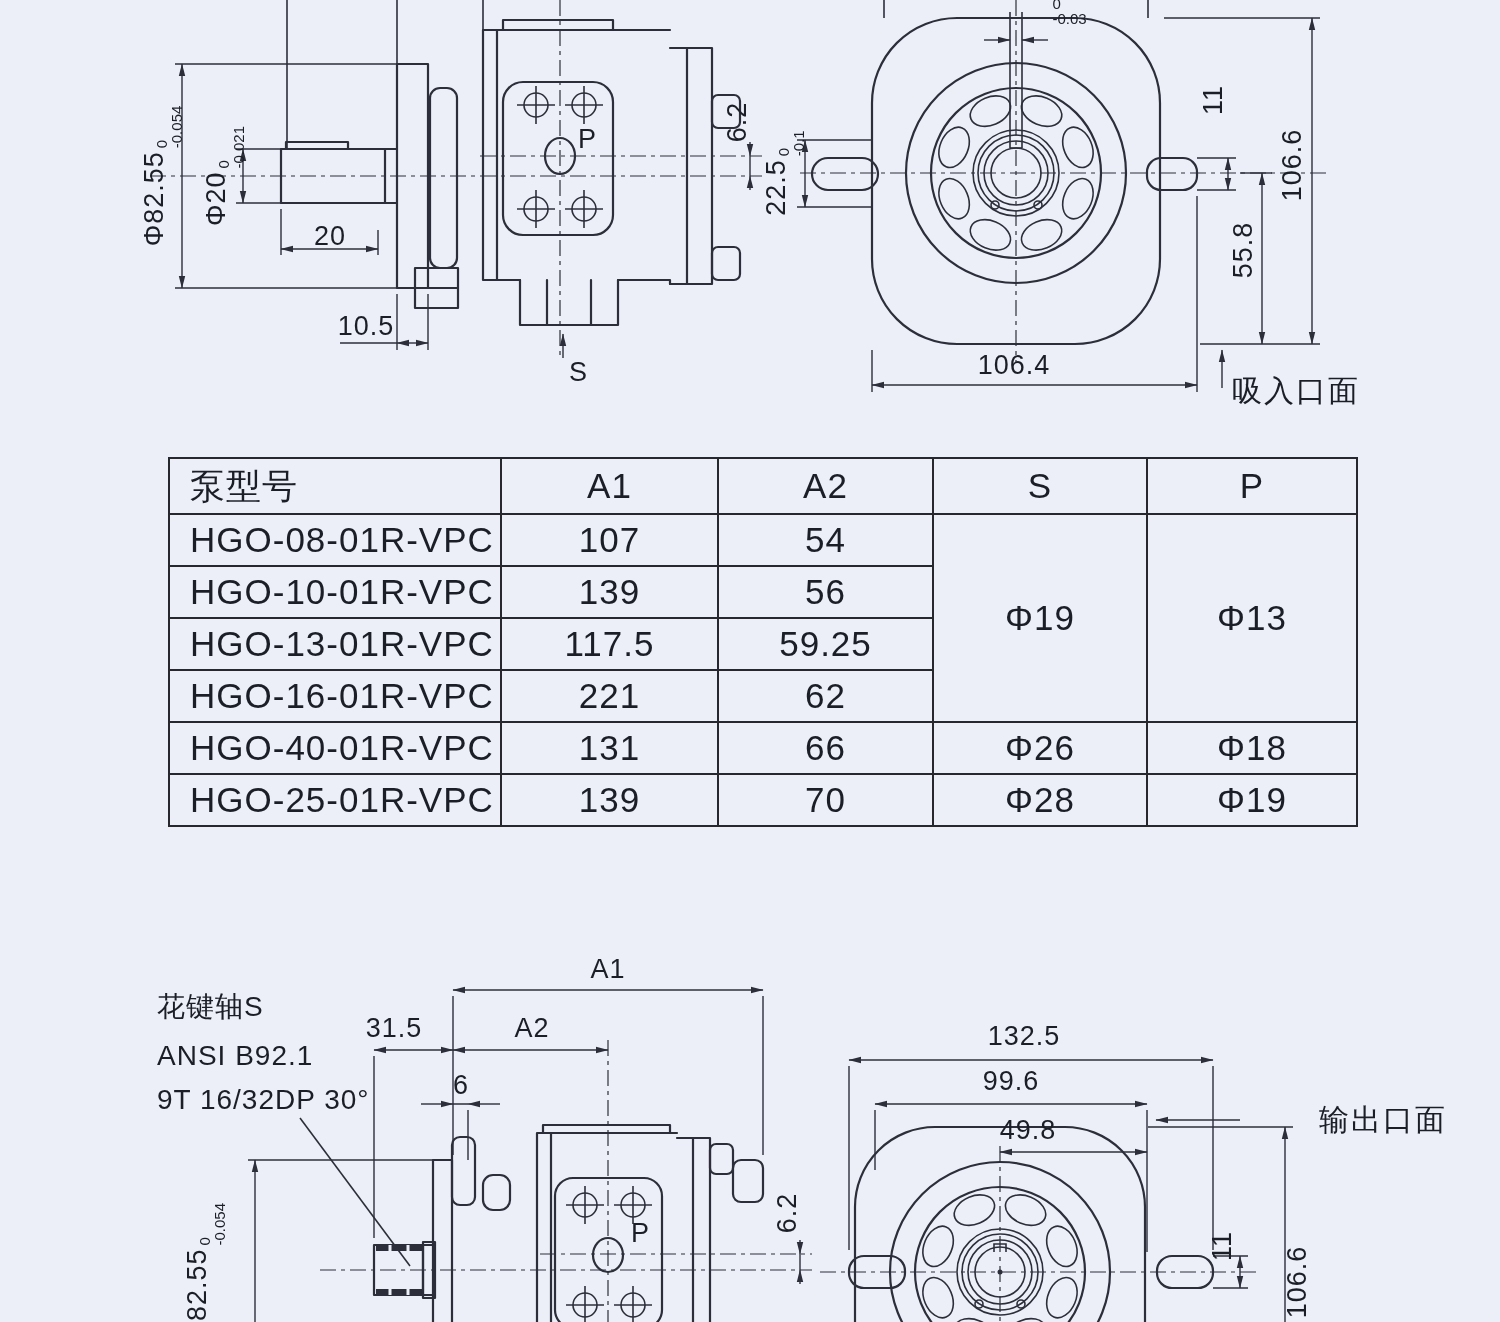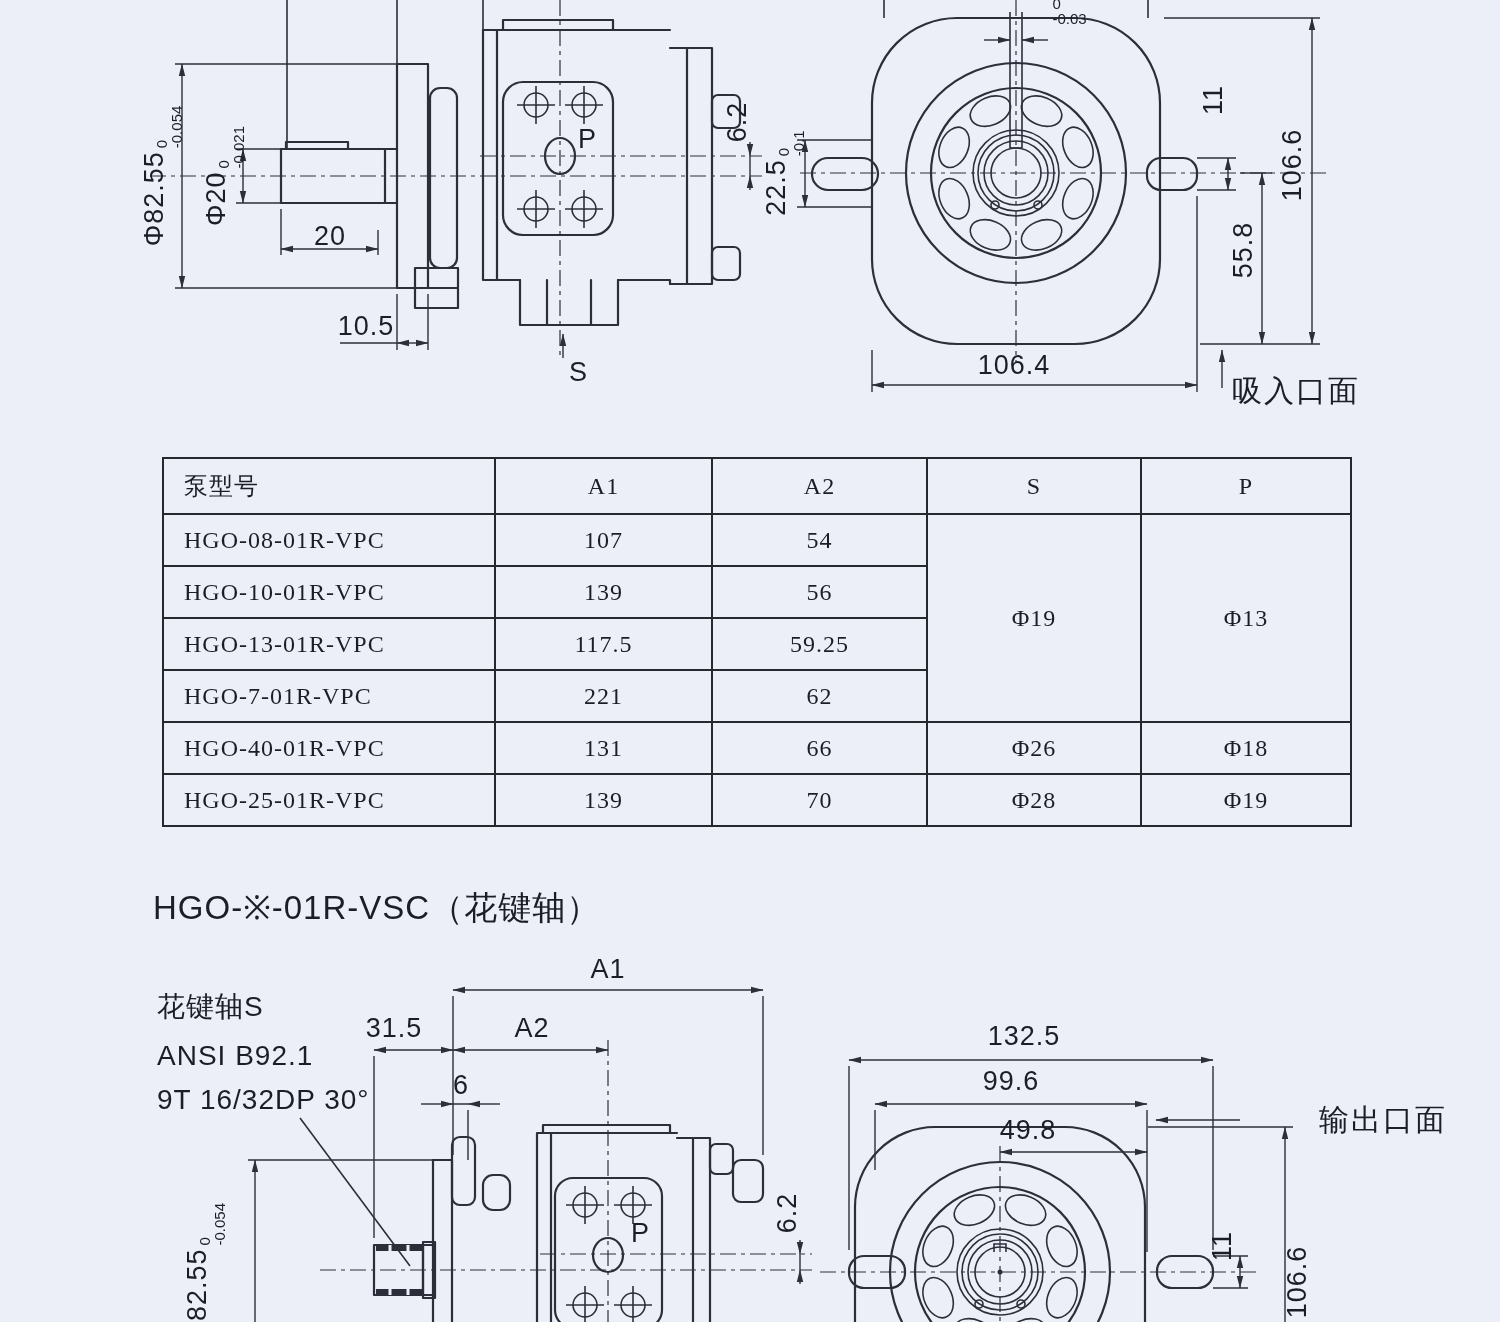--- a/index.html
+++ b/index.html
@@ -24,22 +24,22 @@
   .lbl.v{transform:translate(-50%,-50%) rotate(-90deg);}
   .lbl.left{transform:translate(0,-50%);}
   .lbl.port{font-size:27px; letter-spacing:0;}
   .lbl.cjk{font-size:30px; letter-spacing:2px;}
   .lbl.note{font-size:28px; letter-spacing:1px;}
   .tol{display:inline-flex; flex-direction:column; vertical-align:-4px; margin-left:3px; line-height:1.02; text-align:left;}
   .tol i{font-style:normal; font-size:15px; letter-spacing:0;}
   .tol.only{vertical-align:0;}
 
   #spec-table{
-    position:absolute; left:162px; top:457px; width:1188px; height:368px;
-    border-collapse:collapse; table-layout:fixed; font-size:24px;font-family:Liberation Serif, serif;
+    position:absolute; left:168px; top:457px; width:1188px; height:368px;
+    border-collapse:collapse; table-layout:fixed; font-size:35px;
   }
   #spec-table th, #spec-table td{
     border:2.4px solid #26282e; text-align:center; vertical-align:middle;
     font-weight:normal; padding:0; letter-spacing:1px;
   }
   #spec-table .model{ text-align:left; padding-left:20px; }
   #spec-table tr{height:52px;}
   #spec-table tr.hdr{height:56px;}
 
   #section-title{
@@ -286,42 +286,41 @@
     <td class="model">HGO-10-01R-VPC</td>
     <td>139</td>
     <td>56</td>
   </tr>
   <tr>
     <td class="model">HGO-13-01R-VPC</td>
     <td>117.5</td>
     <td>59.25</td>
   </tr>
   <tr>
-    <td class="model">HGO-7-01R-VPC</td>
+    <td class="model">HGO-16-01R-VPC</td>
     <td>221</td>
     <td>62</td>
   </tr>
   <tr>
     <td class="model">HGO-40-01R-VPC</td>
     <td>131</td>
     <td>66</td>
     <td>Φ26</td>
     <td>Φ18</td>
   </tr>
   <tr>
     <td class="model">HGO-25-01R-VPC</td>
     <td>139</td>
     <td>70</td>
     <td>Φ28</td>
     <td>Φ19</td>
   </tr>
 </tbody>
     </table>
 
-<div id="section-title">HGO-※-01R-VSC（花键轴）</div>
 
 <div class="lbl left note" style="left:157px;top:1007px">花键轴S</div>
 <div class="lbl left note" style="left:157px;top:1056px">ANSI B92.1</div>
 <div class="lbl left note" style="left:157px;top:1100px">9T 16/32DP 30°</div>
 <div class="lbl" style="left:608px;top:969px">A1</div>
 <div class="lbl" style="left:394px;top:1028px">31.5</div>
 <div class="lbl" style="left:532px;top:1028px">A2</div>
 <div class="lbl" style="left:461px;top:1085px">6</div>
 <div class="lbl v" style="left:787px;top:1213px">6.2</div>
 <div class="lbl v" style="left:205px;top:1262px"><span>82.55</span><span class="tol">

